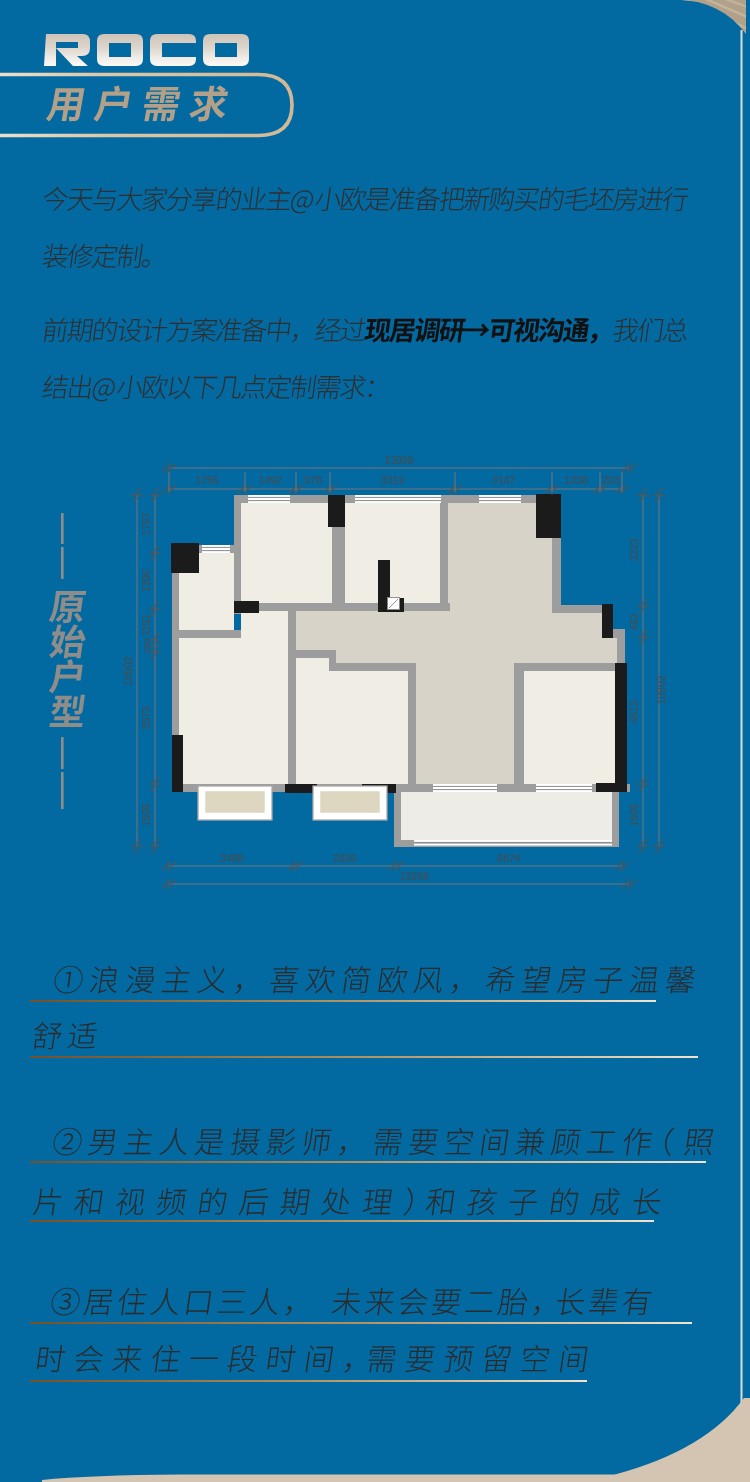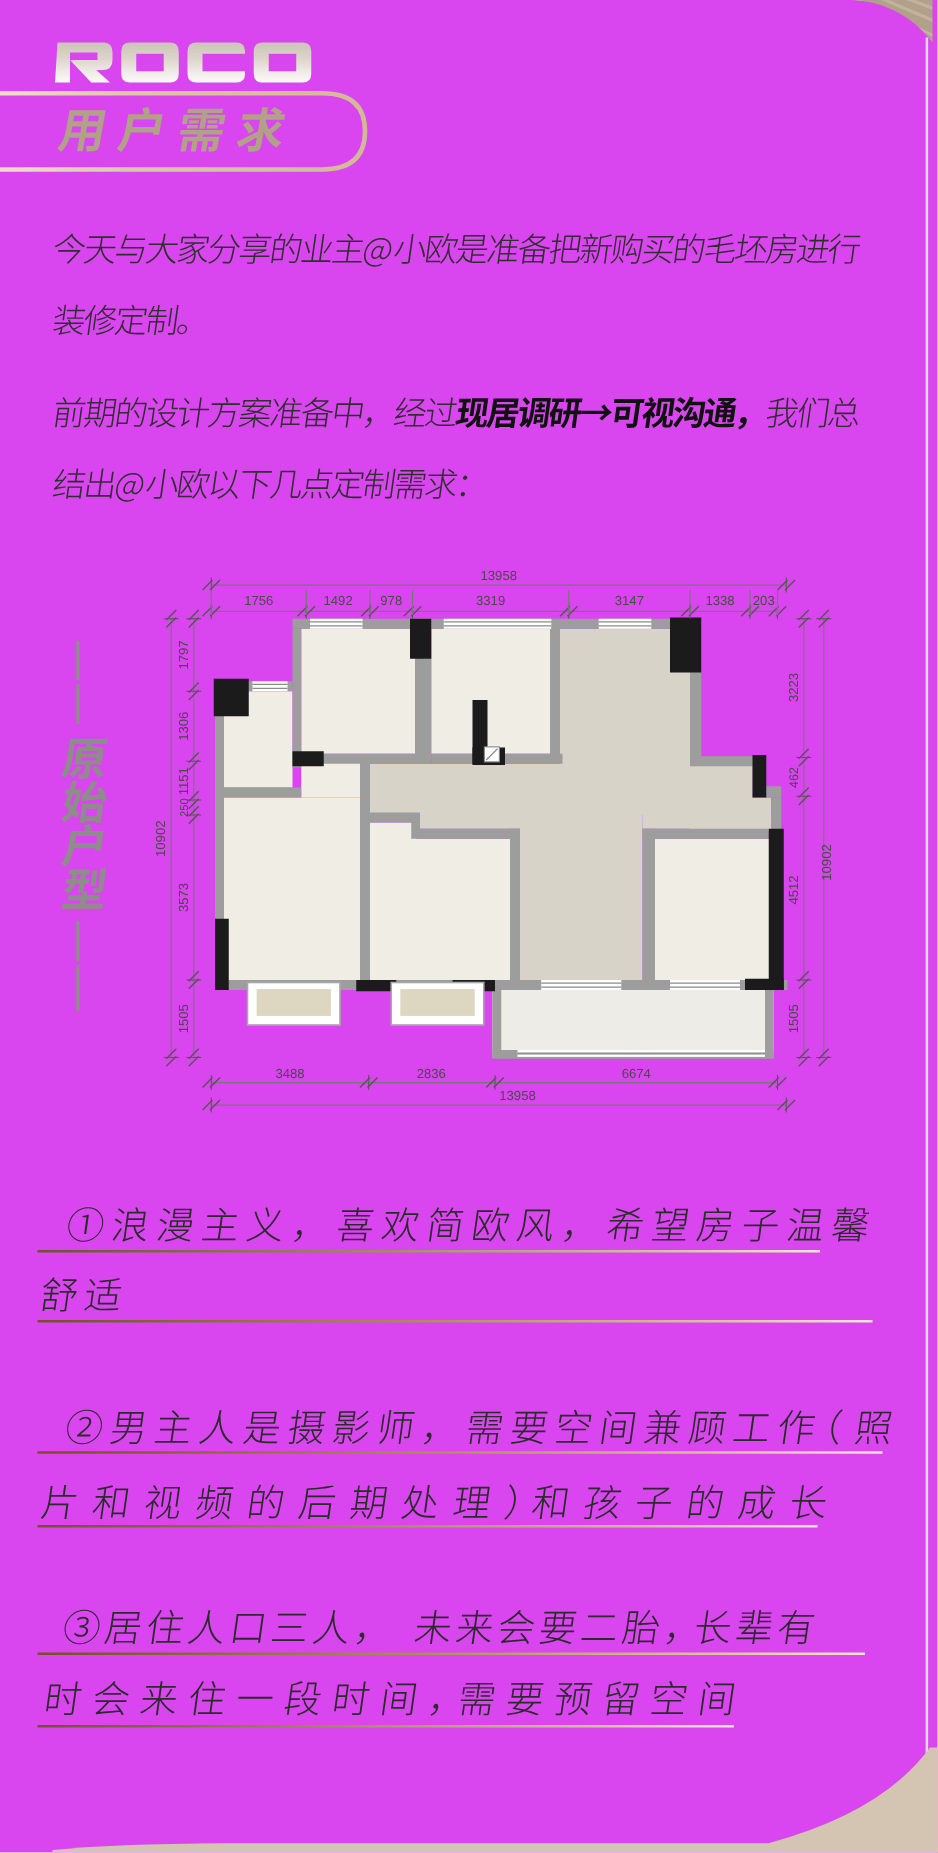--- a/index.html
+++ b/index.html
@@ -1,15 +1,15 @@
 <!DOCTYPE html>
 <html><head><meta charset="utf-8">
 <style>
 html,body{margin:0;padding:0;background:#fff;}
-#page{position:relative;width:750px;height:1482px;background:#d946ef;overflow:hidden;
+#page{position:relative;width:750px;height:1482px;background:#0369a1;overflow:hidden;
 font-family:"Liberation Sans",sans-serif;}
 </style></head>
 <body>
 <div id="page"><svg width="750" height="1482" viewBox="0 0 750 1482">
       <defs>
 <linearGradient id="lg" x1="0" y1="0" x2="0" y2="1">
  <stop offset="0" stop-color="#cdc3b8"></stop>
           <stop offset="0.4" stop-color="#dcd4ca"></stop>
  <stop offset="0.75" stop-color="#f0ece7"></stop>
           <stop offset="1" stop-color="#fbfaf8"></stop>

